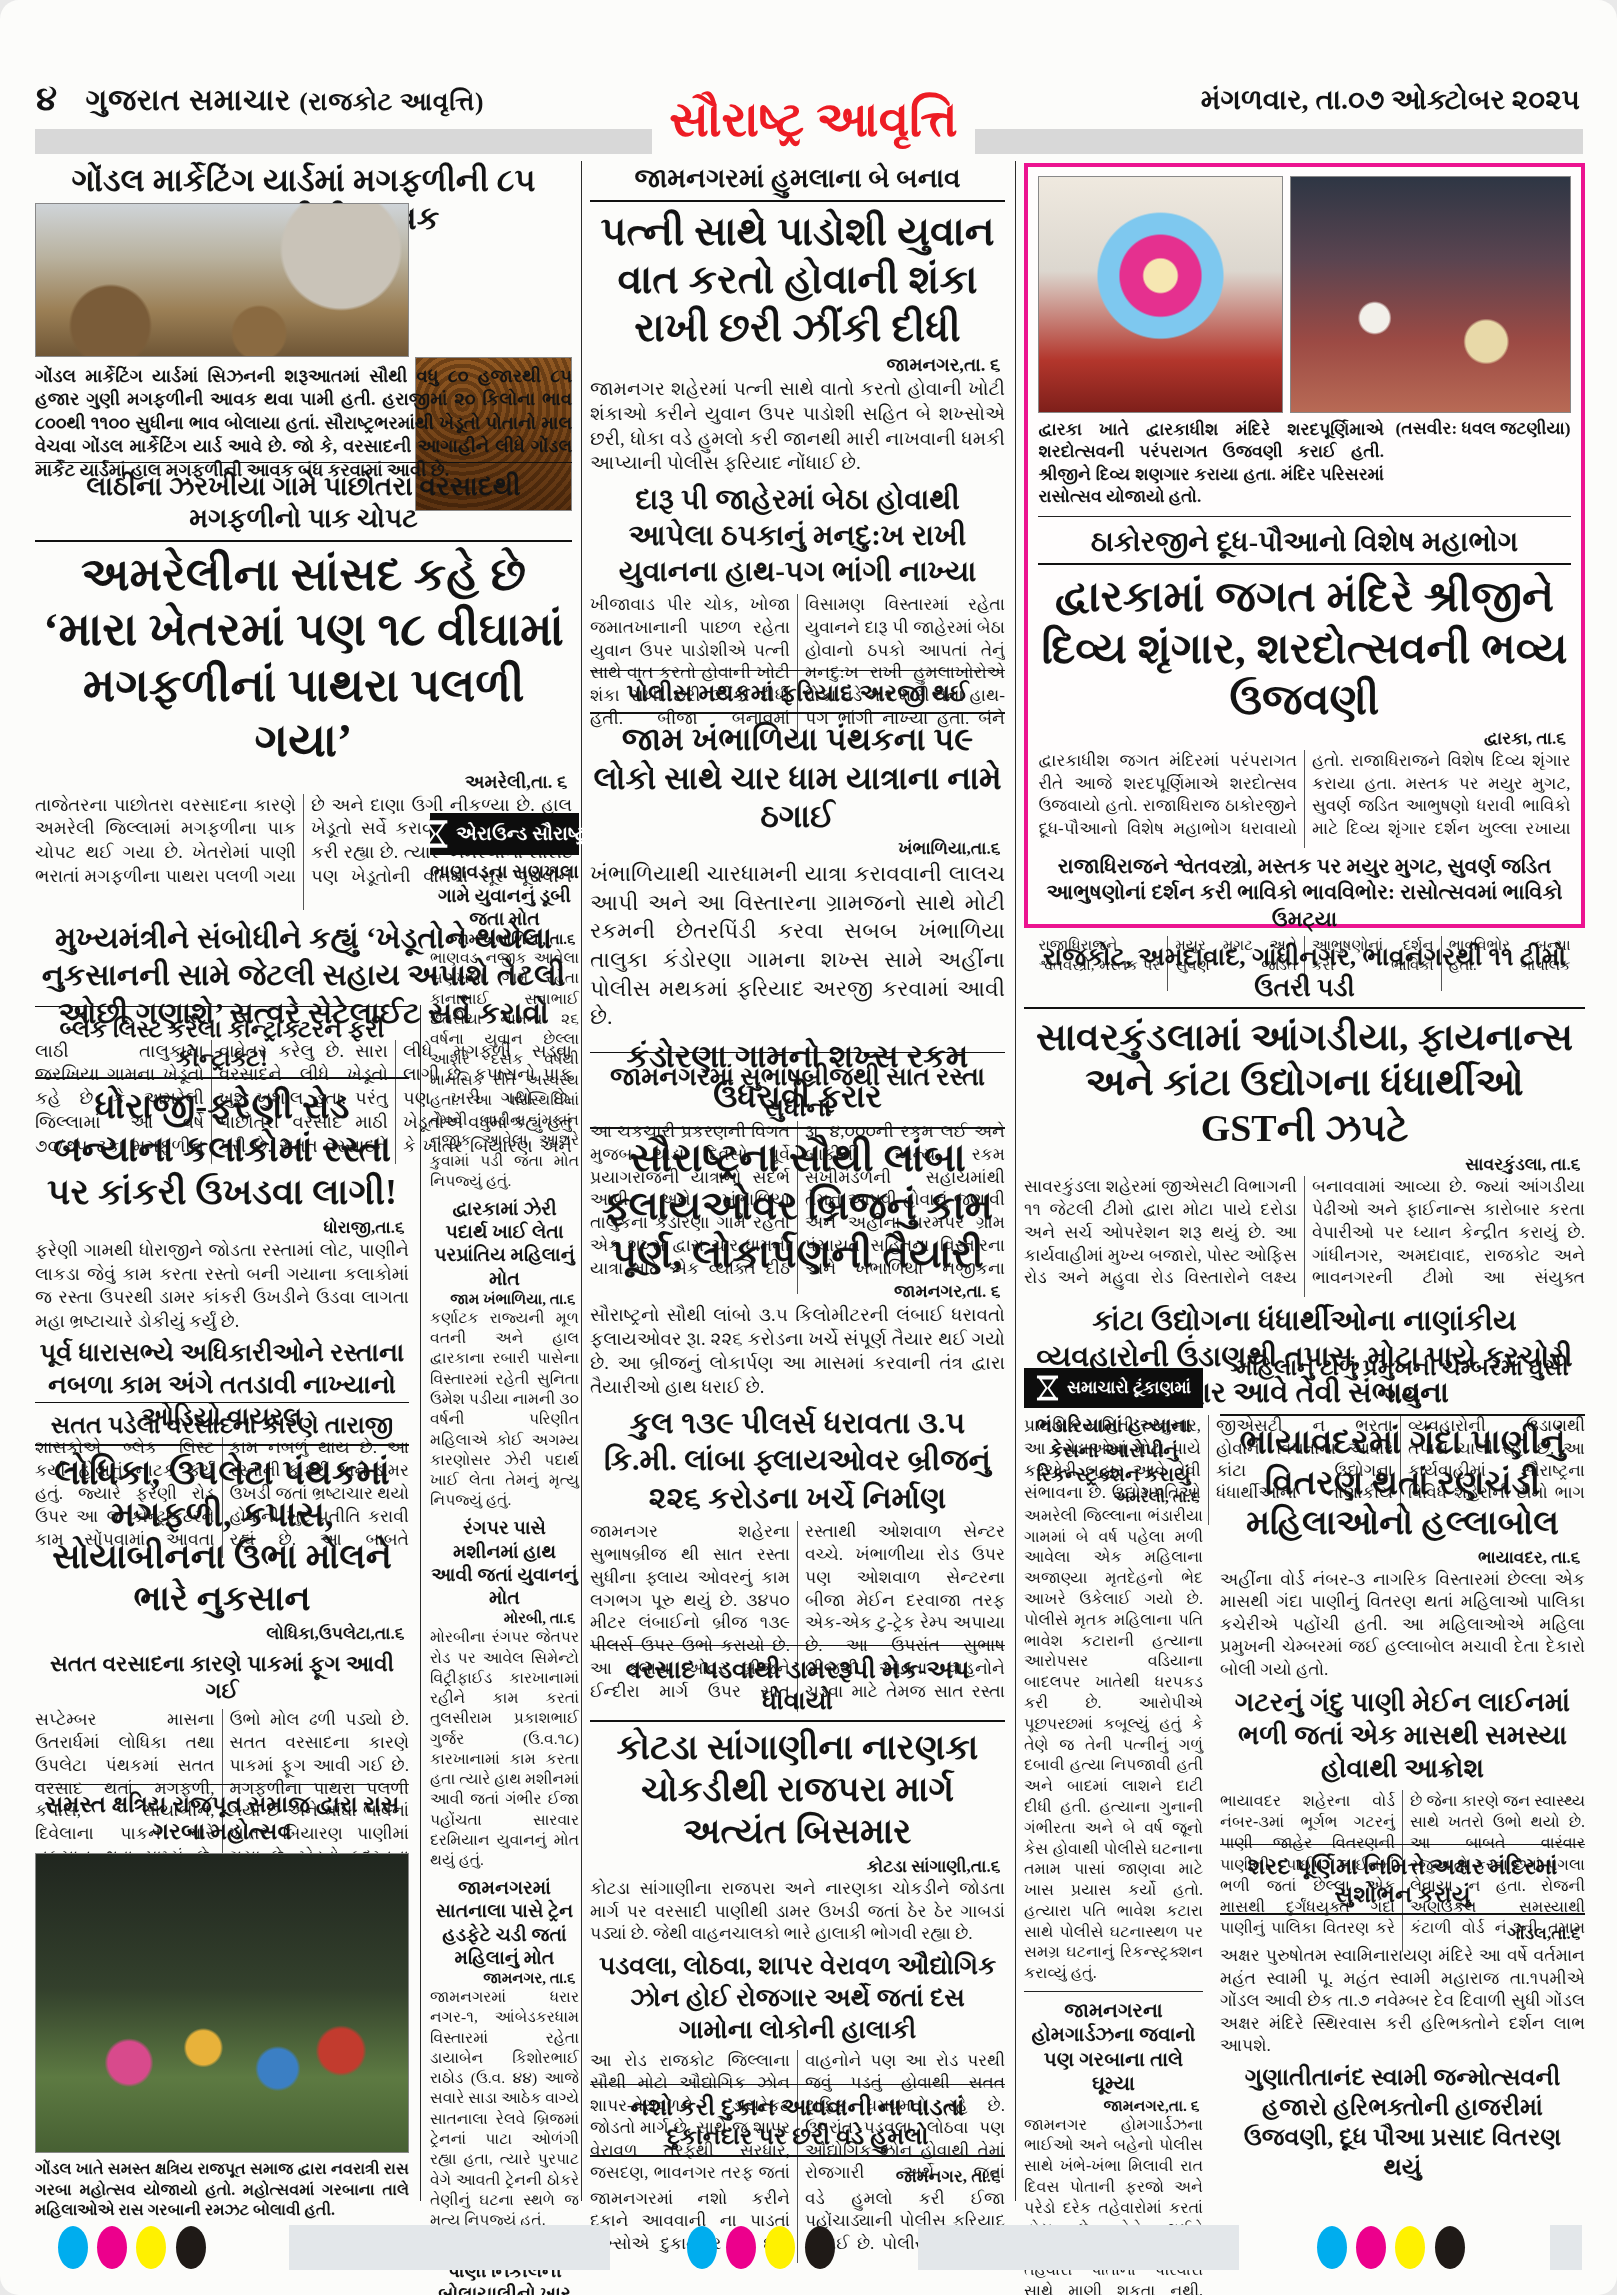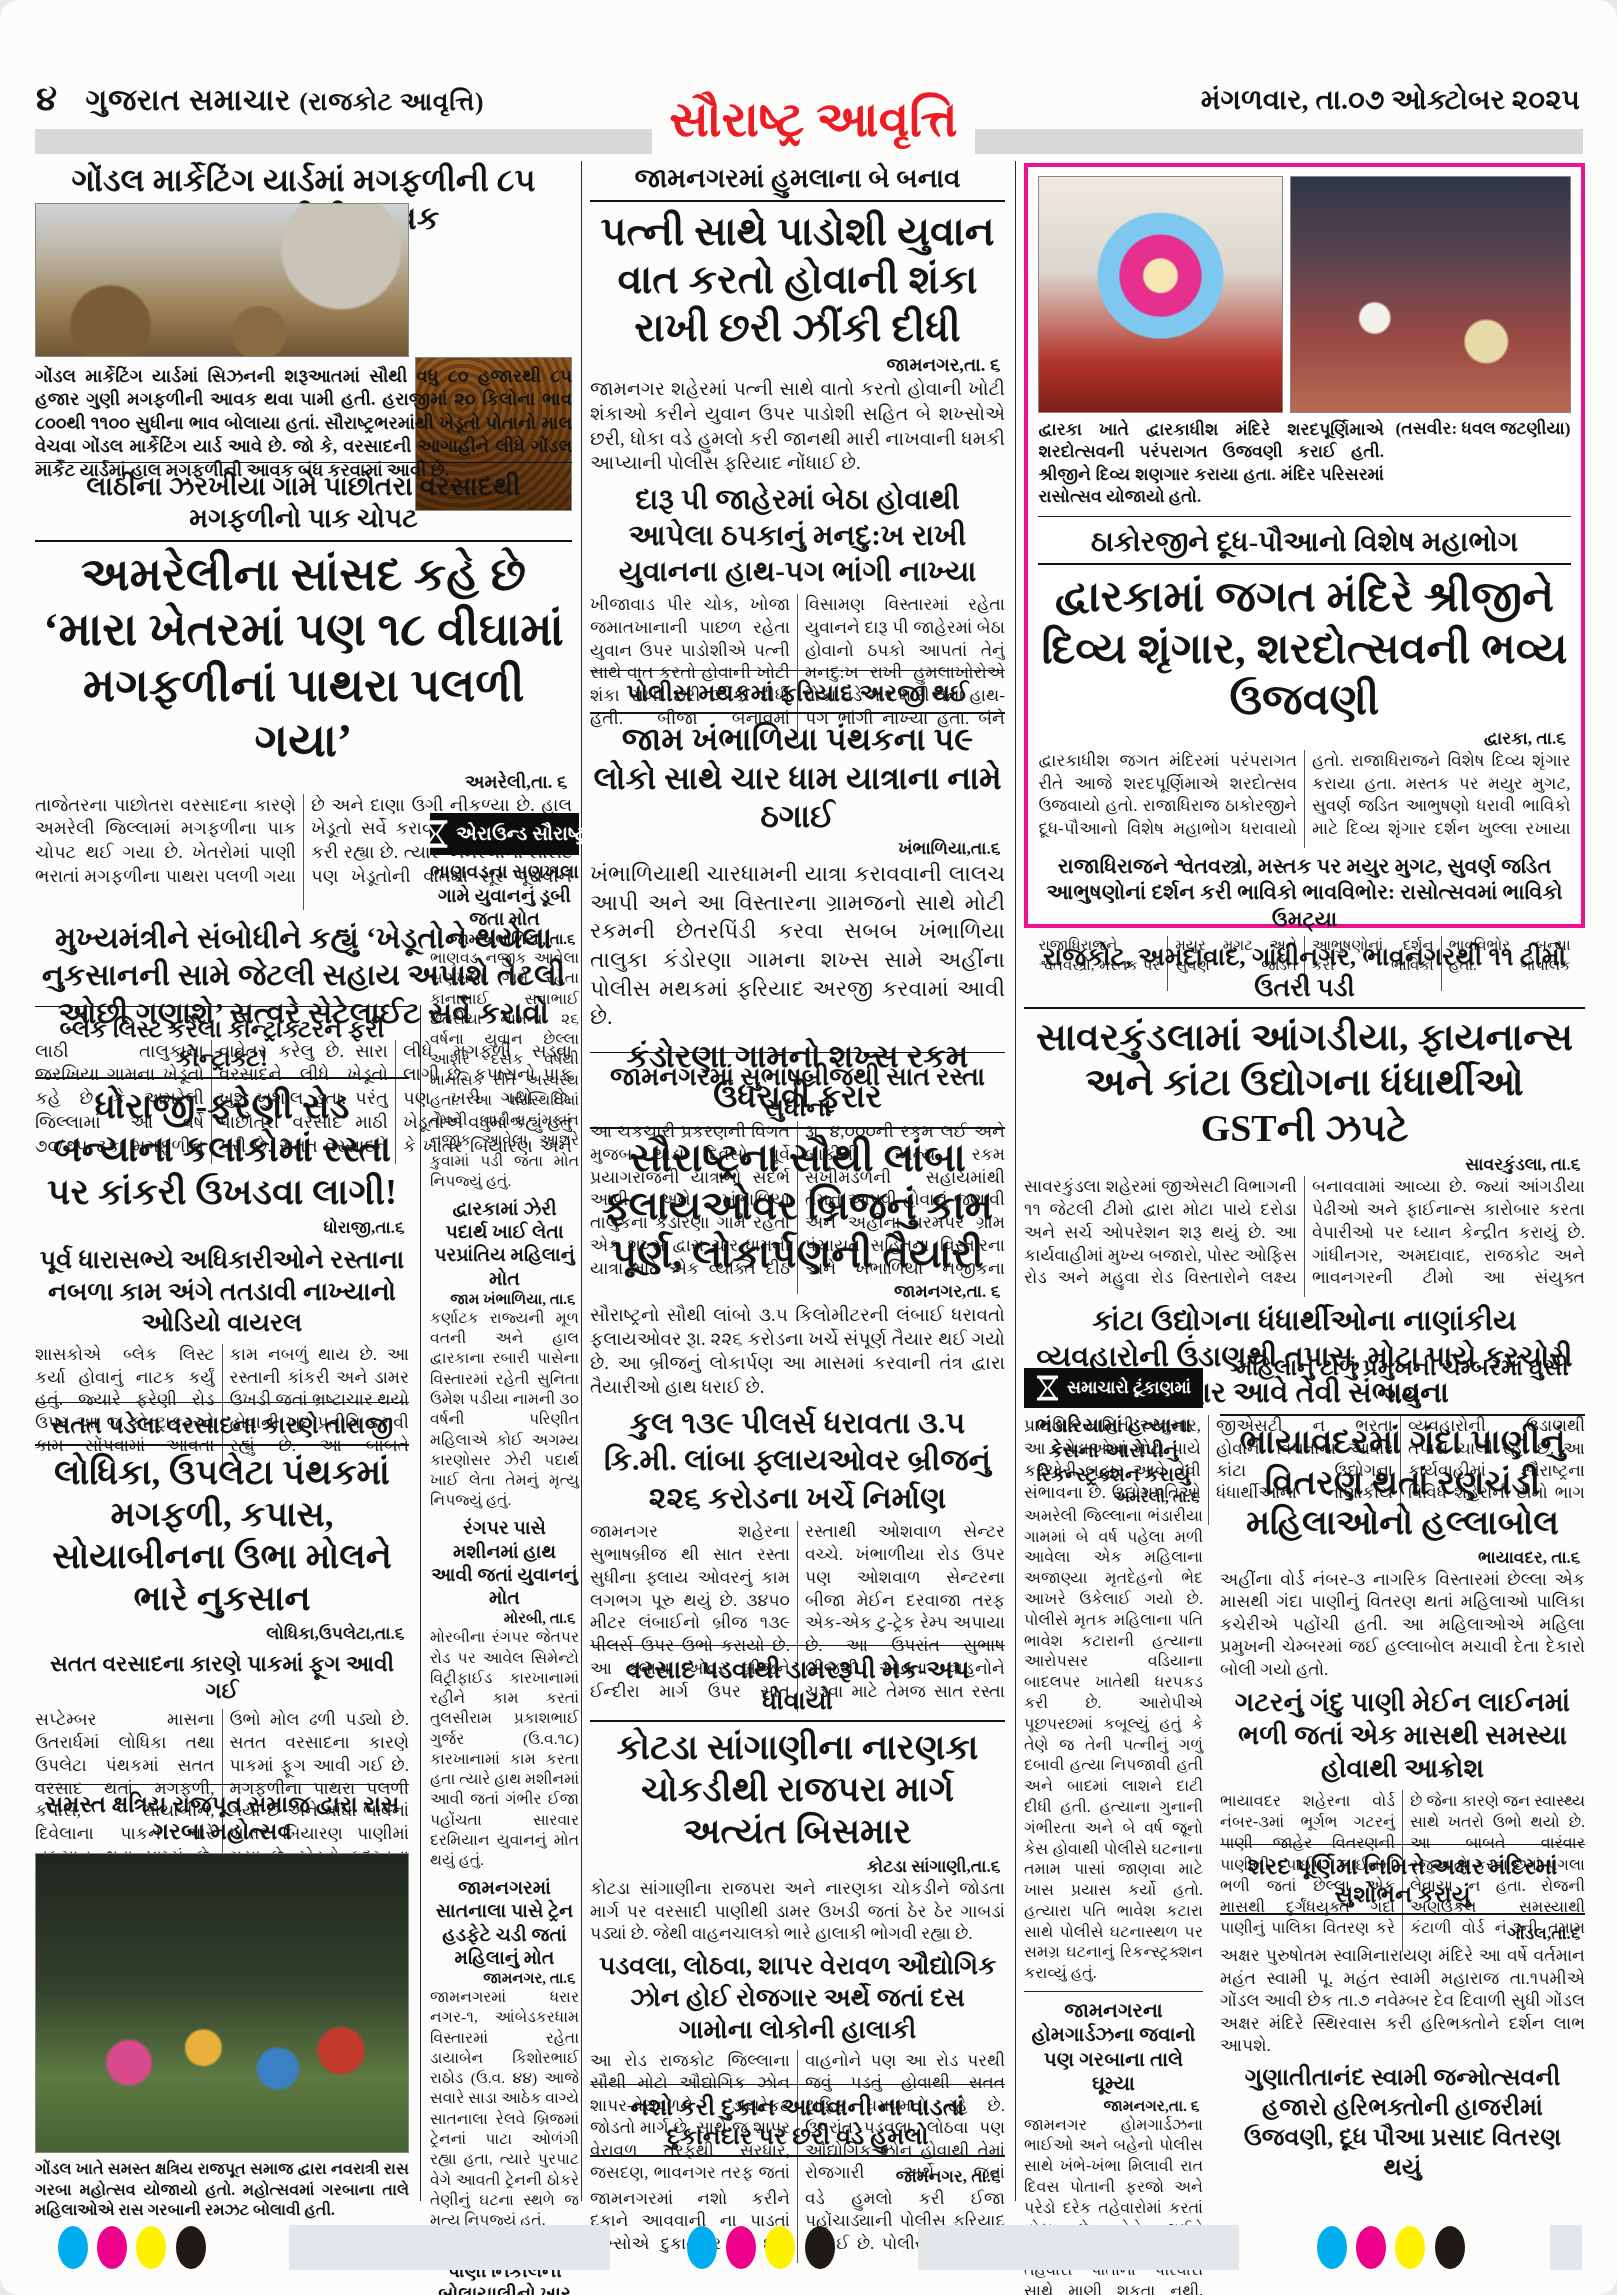--- a/index.html
+++ b/index.html
@@ -110,20 +110,21 @@
     <div class="dateline" style="font-size:18.5px;">અમરેલી,તા. ૬</div>
     <div class="bodytxt c2" style="font-size:18px; height:116px;">તાજેતરના પાછોતરા વરસાદના કારણે અમરેલી જિલ્લામાં મગફળીના પાક ચોપટ થઈ ગયા છે. ખેતરોમાં પાણી ભરાતાં મગફળીના પાથરા પલળી ગયા છે અને દાણા ઉગી નીકળ્યા છે. હાલ ખેડૂતો સર્વે કરાવી સહાયની માંગણી કરી રહ્યા છે. ત્યારે અમરેલીના સાંસદે પણ ખેડૂતોની વાતમાં સૂર પૂરાવીને કહ્યું છે કે જરખીયા ગામે મારા ખેતરમાં પણ અઢાર વીઘામાં મગફળીનાં પાથરા પલળી ગયા છે.</div>
     <div class="subhead" style="font-size:30px; margin-top:4.6px;">મુખ્યમંત્રીને સંબોધીને કહ્યું ‘ખેડૂતોને થયેલા નુકસાનની સામે જેટલી સહાય અપાશે તેટલી ઓછી ગણાશે’ સત્વરે સેટેલાઈટ સર્વે કરાવો</div>
     <div class="bodytxt c3" style="font-size:18px; height:124px; margin-top:3.5px;">લાઠી તાલુકાના જરખિયા ગામના ખેડૂતો કહે છે કે અમરેલી જિલ્લામાં આ વર્ષે ૭૦/૭૫ ટકા મગફળીનુ વાવેતર કરેલુ છે. સારા વરસાદને લીધે ખેડૂતો ખુશ ખુશાલ હતા. પરંતુ પાછોતરા વરસાદે માઠી કરી છે. સતત વરસાદને લીધે મગફળી સડવા લાગી છે. કપાસનો પાક પણ ખરી ગયો છે. ખેડૂતોએ વધુમાં કહ્યું હતું કે ખાતર બિયારણ અને મજૂરીના માથે ૧૦૦/૨૦૦ રૂપિયા મણ મગફળી વેચાઈ રહી છે. આવા સંજોગોમાં ખેડૂતો પ્રત્યે હકારાત્મક અભિગમ કેળવવો જોઈએ. અને વળતર સત્વરે જાહેરાત કરવી જોઈએ. ખેડૂતોને થયેલા નુકસાનની સામે જેટલી સહાય અપાશે તેટલી ઓછી પડશે. સરકારે તાકીદે સેટેલાઈટ સર્વે કરીને નુકસાની આકલન કરવું જોઈએ.</div>
   </div>
 
   <div class="abs ruled-top" style="left:35px; top:1006px; width:374px;">
     <div class="kicker" style="font-size:24px;">બ્લેક લિસ્ટ કરેલા કોન્ટ્રાક્ટરને ફરી કોન્ટ્રાક્ટ!</div>
     <div class="headline" style="font-size:36px;">ધોરાજી-ફરેણી રોડ બન્યાના કલાકોમાં રસ્તા પર કાંકરી ઉખડવા લાગી!</div>
     <div class="dateline" style="font-size:17px;">ધોરાજી,તા.૬</div>
+    <div class="lead" style="font-size:18px;">ફરેણી ગામથી ધોરાજીને જોડતા રસ્તામાં લોટ, પાણીને લાકડા જેવું કામ કરતા રસ્તો બની ગયાના કલાકોમાં જ રસ્તા ઉપરથી ડામર કાંકરી ઉખડીને ઉડવા લાગતા મહા ભ્રષ્ટાચારે ડોકીયું કર્યું છે.</div>
     <div class="subhead" style="font-size:25.4px;">પૂર્વ ધારાસભ્યે અધિકારીઓને રસ્તાના નબળા કામ અંગે તતડાવી નાખ્યાનો ઓડિયો વાયરલ</div>
     <div class="bodytxt c2" style="font-size:17.3px; height:121px;">શાસકોએ બ્લેક લિસ્ટ કર્યા હોવાનું નાટક કર્યું હતું. જ્યારે ફરેણી રોડ ઉપર આ જ કોન્ટ્રાકટરને કામ સોંપવામાં આવતા કામ નબળું થાય છે. આ રસ્તાની કાંકરી અને ડામર ઉખડી જતાં ભ્રષ્ટાચાર થયો હોવાની ખુદ પ્રતીતિ કરાવી રહ્યું છે. આ બાબતે ધારાસભ્યે જવાબદારોને ખખડાવ્યાનો વીડિયો પણ વાયરલ થયો છે.</div>
   </div>
 
   <div class="abs ruled-top" style="left:35px; top:1402px; width:374px;">
     <div class="kicker" style="font-size:24px;">સતત પડેલા વરસાદના કારણે તારાજી</div>
     <div class="headline" style="font-size:35px;">લોધિકા, ઉપલેટા પંથકમાં મગફળી, કપાસ, સોયાબીનના ઉભા મોલને ભારે નુકસાન</div>
     <div class="dateline" style="font-size:17.3px;">લોધિકા,ઉપલેટા,તા.૬</div>
     <div class="subhead" style="font-size:22px;">સતત વરસાદના કારણે પાકમાં ફૂગ આવી ગઈ</div>
     <div class="bodytxt c2" style="font-size:17.3px; height:191px;">સપ્ટેમ્બર માસના ઉતરાર્ધમાં લોધિકા તથા ઉપલેટા પંથકમાં સતત વરસાદ થતાં મગફળી, કપાસ, સોયાબીન, દિવેલાના પાકને ભારે નુકસાન થવા પામ્યું છે. ખેતરોમાં પાણી ભરાઈ જતાં ઉભો મોલ ઢળી પડ્યો છે. સતત વરસાદના કારણે પાકમાં ફૂગ આવી ગઈ છે. મગફળીના પાથરા પલળી ગયા છે અને મોંઘા ભાવનાં ખાતર બિયારણ પાણીમાં ગયા છે. ખેડૂતો કુદરતના આ માર સામે તાકીદે સર્વે કરાવી વળતર આપવા માંગ કરી રહ્યા છે.</div>

